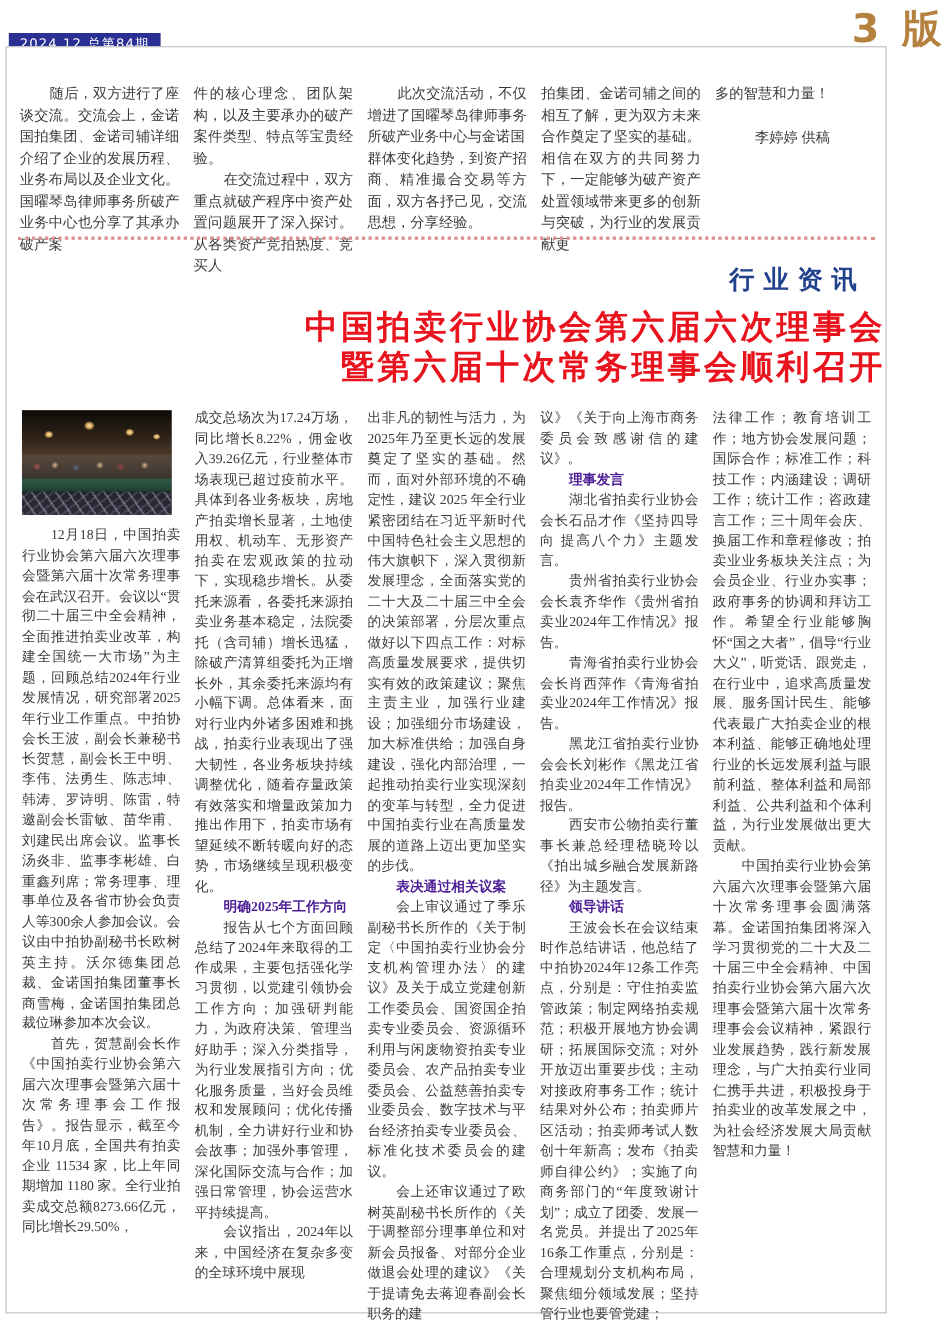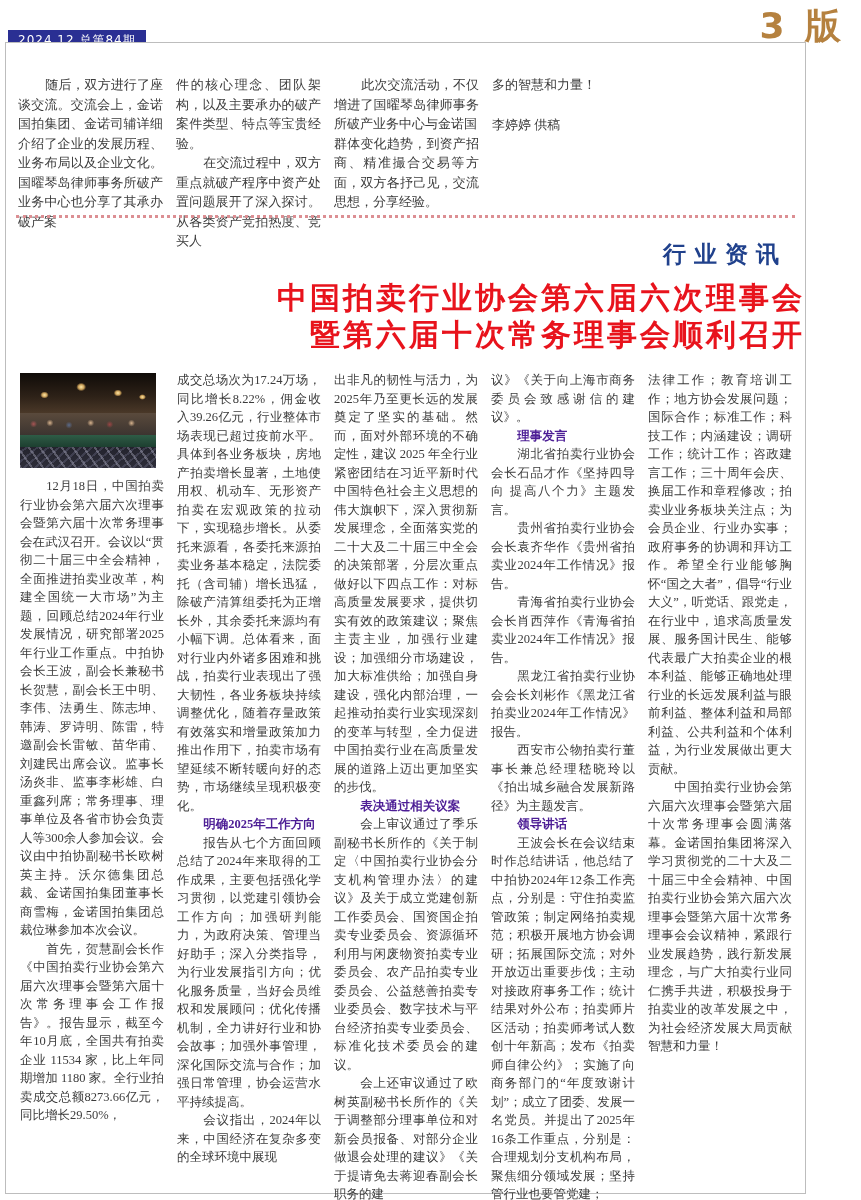--- a/index.html
+++ b/index.html
@@ -7,37 +7,37 @@
     position:relative;width:861px;height:1200px;background:#ffffff;overflow:hidden;
     font-family:"Liberation Serif","DejaVu Serif",serif;color:#3b3b3b;
   }
   
   .issue-badge{
     position:absolute;left:8px;top:30px;background:#2a2f93;color:#ffffff;
     font-family:"DejaVu Sans",sans-serif;font-size:12px;line-height:20px;
     padding:0 10px;letter-spacing:1px;
   }
   .page-label{
-    position:absolute;right:16px;top:2px;color:#b5813f;
+    position:absolute;right:1px;top:2px;color:#b5813f;
     font-family:"DejaVu Sans",sans-serif;font-weight:bold;font-size:36px;
     letter-spacing:4px;
   }
   
   .frame{
     position:absolute;left:5px;top:42px;width:801px;height:1152px;
     border:1px solid #bdbdbd;background:#ffffff;box-sizing:border-box;
   }
   
   .top-cols{
     position:absolute;left:12px;top:32px;width:777px;display:flex;gap:13px;
   }
   .tcol{width:145px;font-size:13px;line-height:19.5px;text-align:justify;text-justify:inter-character;}
   .para{margin:0;}
   .ind{text-indent:2.1em;}
-  .byline{margin-top:20px;text-align:left;padding-right:4px;}
+  .byline{margin-top:20px;text-align:center;padding-right:4px;}
   
   .dot-divider{
     position:absolute;left:10px;top:172px;width:779px;height:0;
     border-top:3px dotted #dc8f93;
   }
   
   .section-label{
     position:absolute;right:18px;top:196px;color:#20418c;
     font-family:"DejaVu Sans",sans-serif;font-weight:bold;font-size:23px;letter-spacing:8px;
   }
@@ -106,20 +106,23 @@
       </div>
       <div class="tcol">
         <p class="para">件的核心理念、团队架构，以及主要承办的破产案件类型、特点等宝贵经验。</p>
         <p class="para ind">在交流过程中，双方重点就破产程序中资产处置问题展开了深入探讨。从各类资产竞拍热度、竞买人</p>
       </div>
       <div class="tcol">
         <p class="para ind">此次交流活动，不仅增进了国曜琴岛律师事务所破产业务中心与金诺国</p>
         <p class="para">群体变化趋势，到资产招商、精准撮合交易等方面，双方各抒己见，交流思想，分享经验。</p>
       </div>
       <div class="tcol">
+        <p class="para">拍集团、金诺司辅之间的相互了解，更为双方未来合作奠定了坚实的基础。相信在双方的共同努力下，一定能够为破产资产处置领域带来更多的创新与突破，为行业的发展贡献更</p>
+      </div>
+      <div class="tcol">
         <p class="para">多的智慧和力量！</p>
         <p class="para byline">李婷婷  供稿</p>
       </div>
     </div>
 
     <div class="dot-divider"></div>
 
     <div class="section-label">行业资讯</div>
 
     <div class="headline">

